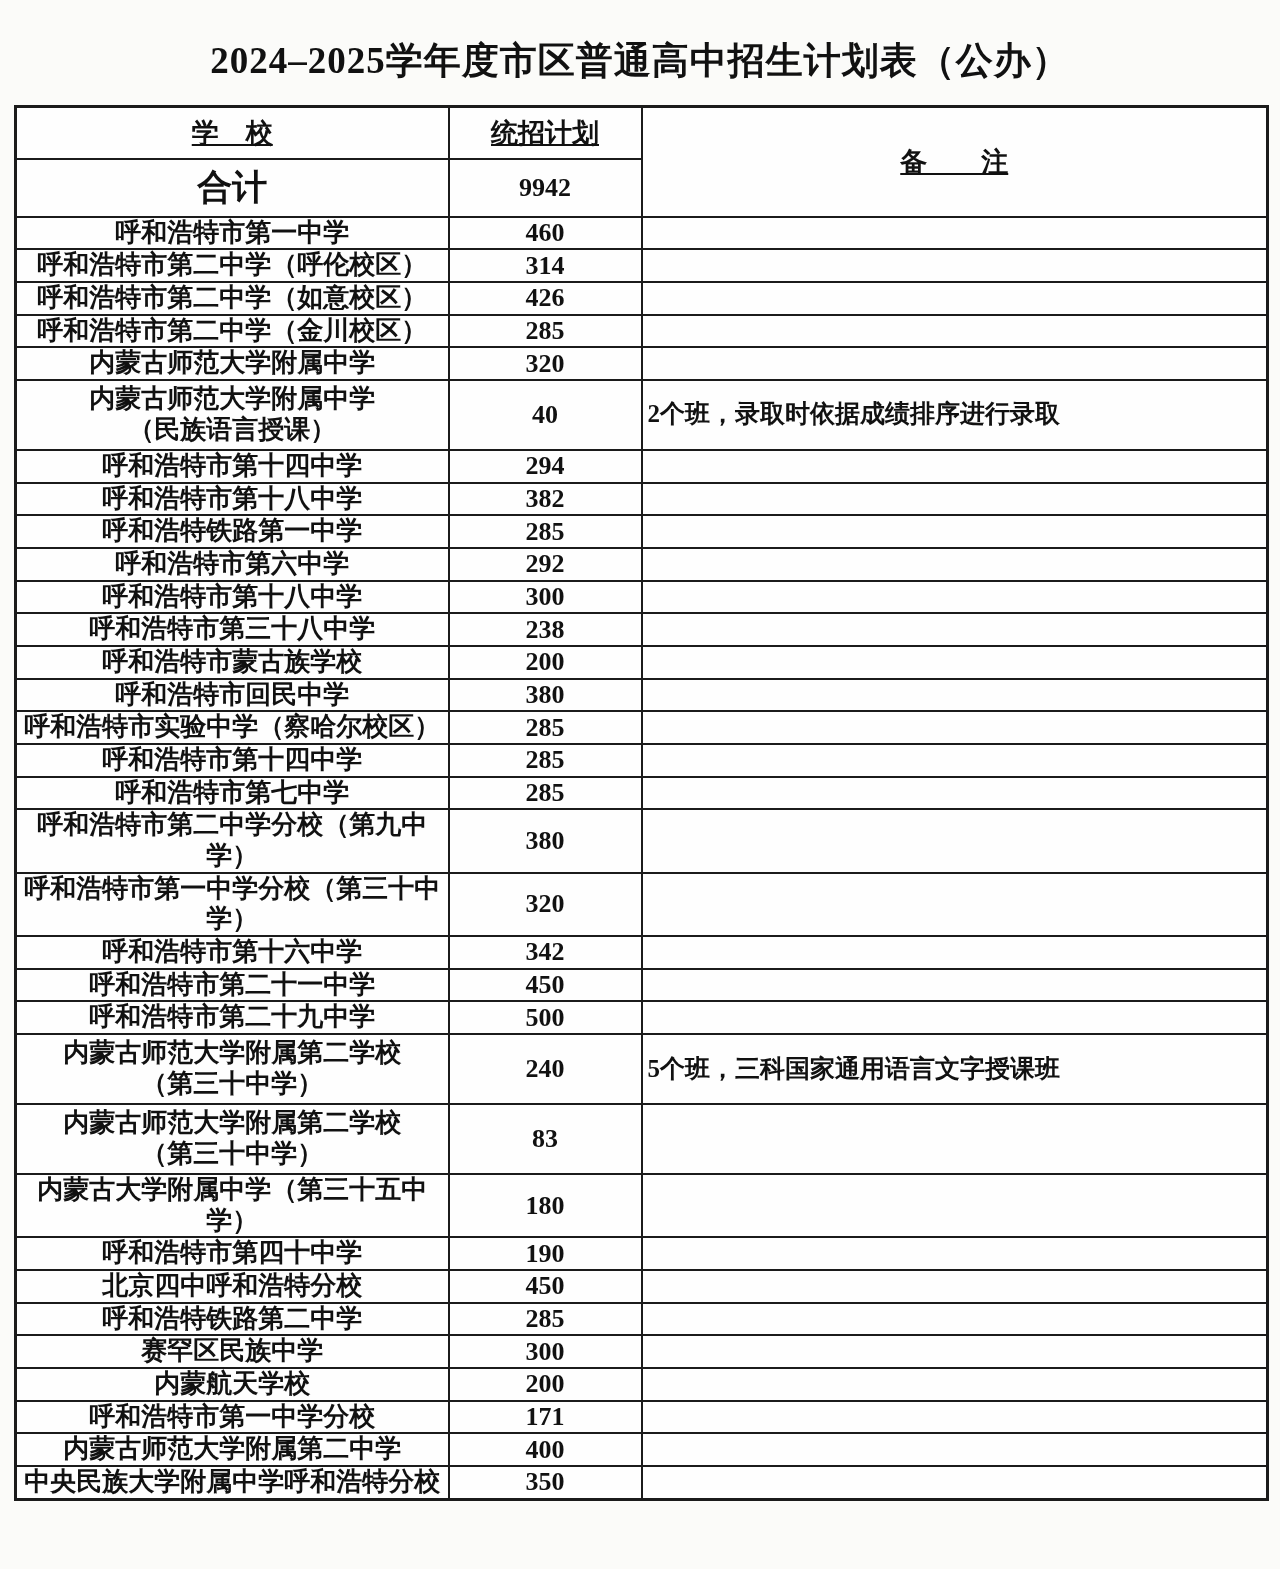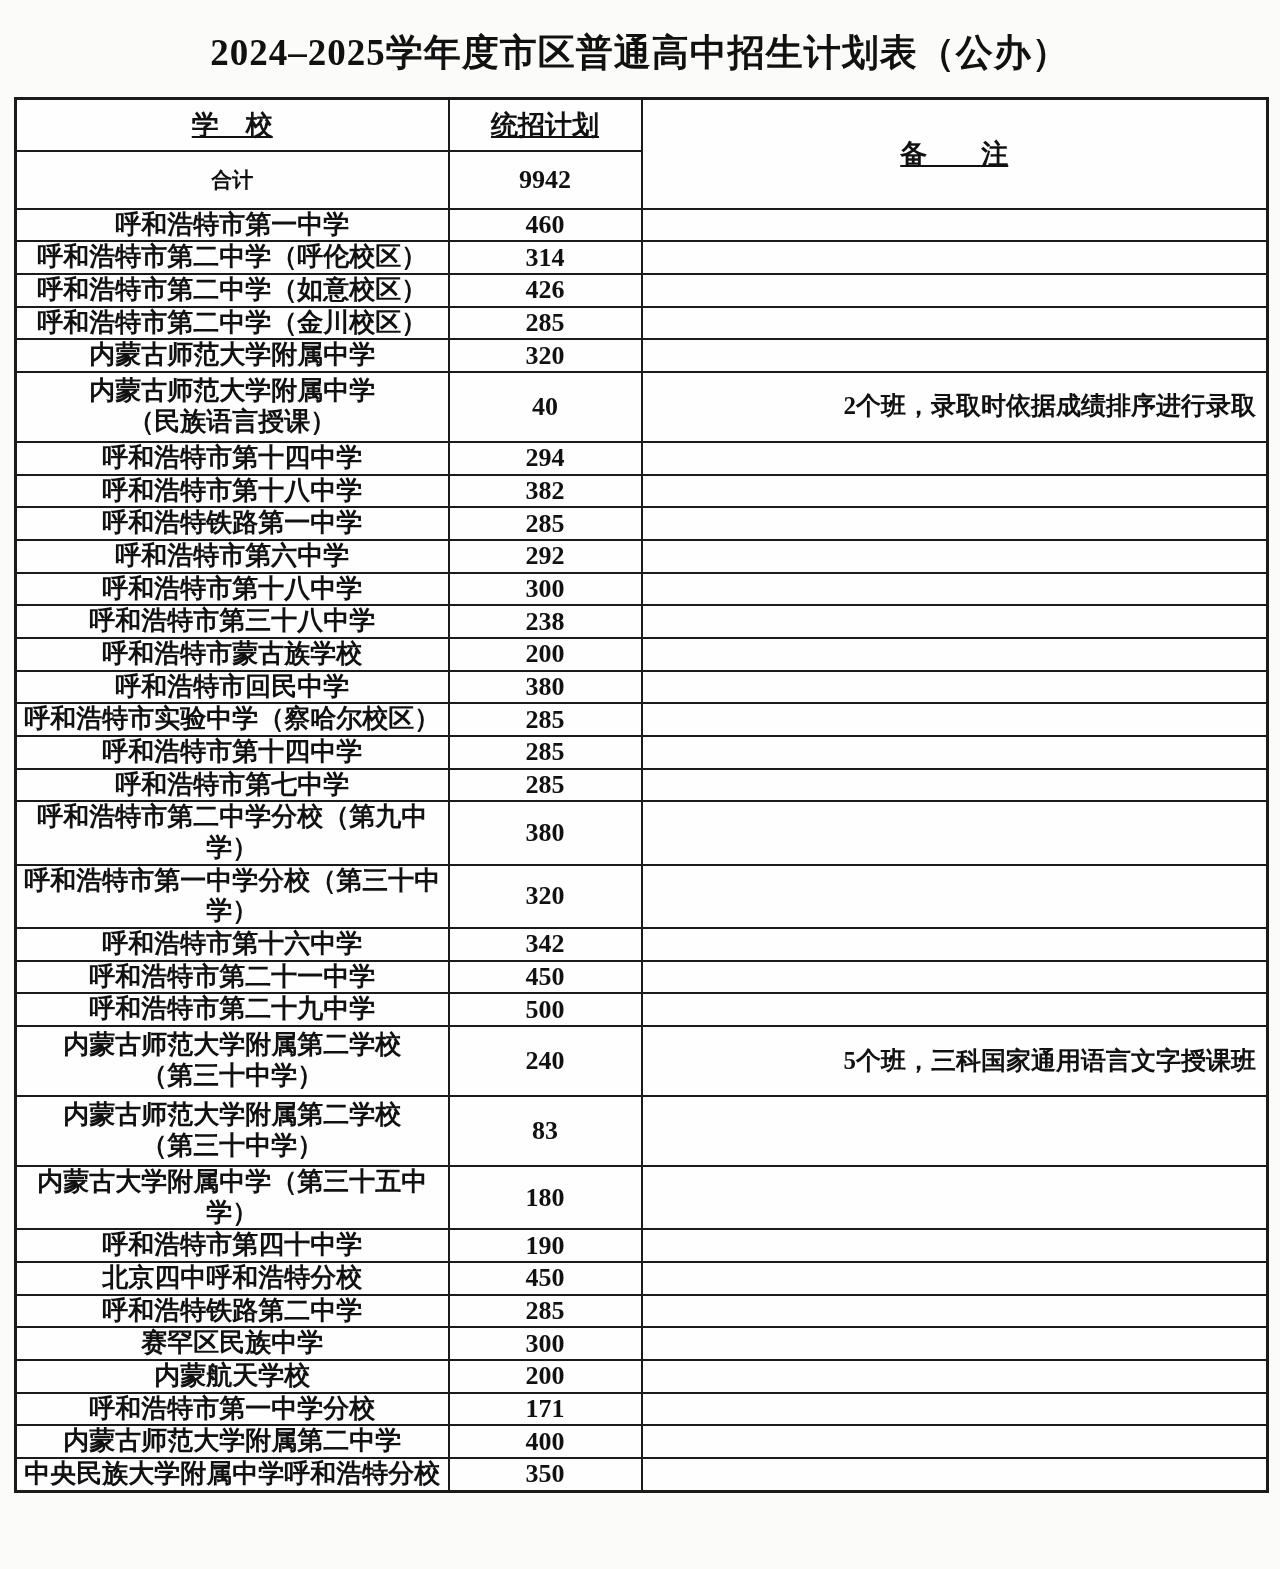--- a/index.html
+++ b/index.html
@@ -18,21 +18,21 @@
     background:
       radial-gradient(45px 7px at 45px 12px,  #e4e4e1, transparent 70%),
       radial-gradient(35px 6px at 295px 13px, #eaeae7, transparent 70%),
       radial-gradient(60px 7px at 640px 10px, #eaeae7, transparent 70%),
       radial-gradient(45px 6px at 745px 12px, #ececе9, transparent 70%),
       radial-gradient(45px 6px at 1235px 12px,#e7e7e4, transparent 70%),
       linear-gradient(#f1f1ee 0 7px, rgba(241,241,238,0) 7px);
     pointer-events: none;
   }
   .title {
-    margin: 28px 0 0 0;
+    margin: 36px 0 0 0;
     text-align: center;
     font-size: 37px;
     font-weight: bold;
     letter-spacing: 1px;
     white-space: nowrap;
   }
   table.tbl {
     border-collapse: collapse;
     table-layout: fixed;
     width: 1252px;
@@ -51,23 +51,23 @@
     overflow: hidden;
     padding: 0;
   }
   tr.header { height: 52px; text-decoration: underline; }
   tr.total  { height: 58px; }
   tr.single { height: 20px; }
   tr.double { height: 70px; }
   td.hdr    { font-size: 27px; }
   td.school { font-size: 26px; white-space: pre-line; line-height: 1.18; }
   td.num    { font-size: 26px; margin-left: 48px; }
-  td.label  { font-size: 21px; }
+  td.label  { font-size: 35px; }
   td.remark {
-    text-align: right;
+    text-align: left;
     font-size: 25px;
     padding: 0 10px 0 5px;
     line-height: 1.15;
   }
 </style>
 </head>
 <body>
 
 <h1 class="title">2024–2025学年度市区普通高中招生计划表（公办）</h1>
 

